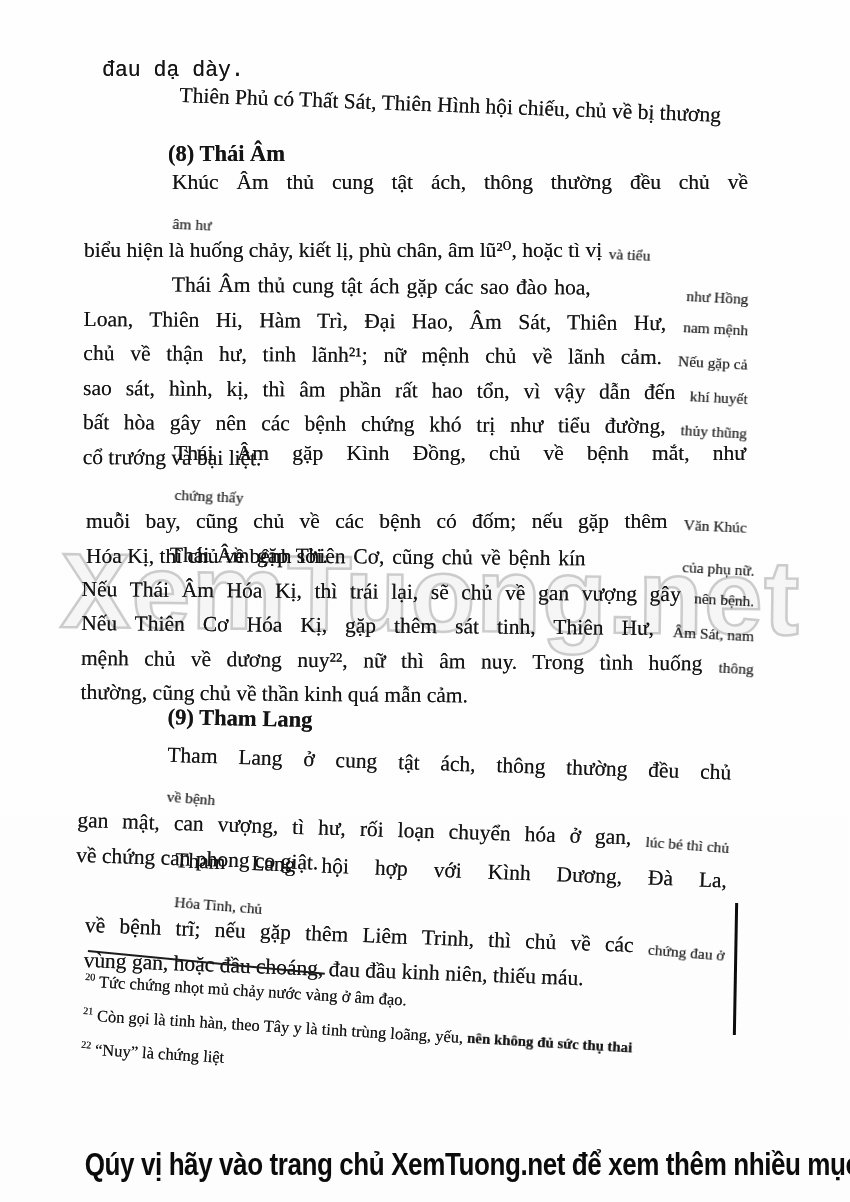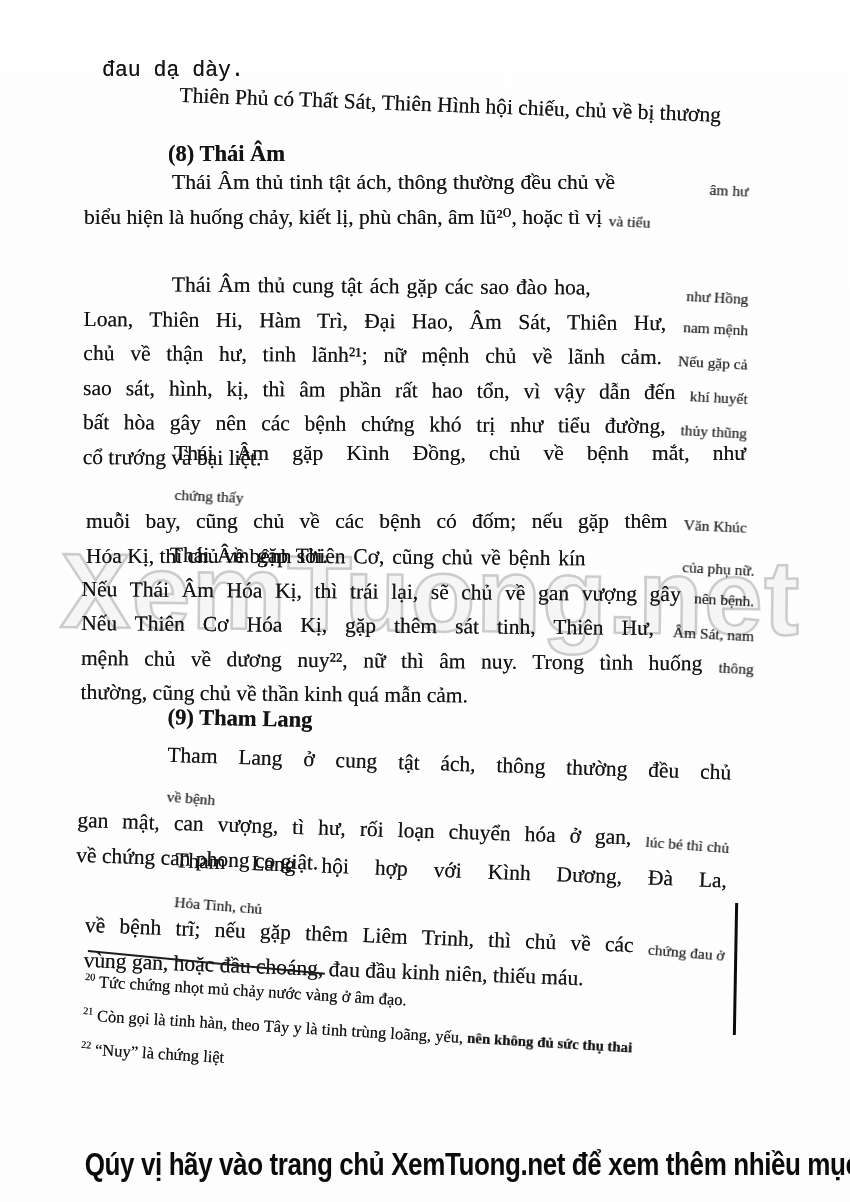--- a/index.html
+++ b/index.html
@@ -87,21 +87,21 @@
 
   <div class="abs txt frag-line" id="frag-1">đau dạ dày.</div>
   <div class="abs txt frag-line" id="frag-2">
     <span>Thiên Phủ có Thất Sát, Thiên Hình hội chiếu, chủ về</span>
     <span class="tail">bị thương</span>
   </div>
 
   <div class="abs txt heading" id="heading-8">(8) Thái Âm</div>
 
   <div class="abs txt para" id="para-1">
-      <div class="line"><span>Thái Âm thủ tinh tật ách, thông thường đều chủ về</span> <span class="tail">âm hư</span></div>
+      <div class="line"><span>Khúc Âm thủ cung tật ách, thông thường đều chủ về</span> <span class="tail">âm hư</span></div>
       <div class="line"><span>biểu hiện là huống chảy, kiết lị, phù chân, âm lũ²⁰, hoặc tì vị</span> <span class="tail">và tiểu</span></div>
     </div>
   <div class="abs txt para" id="para-2">
       <div class="line"><span>Thái Âm thủ cung tật ách gặp các sao đào hoa,</span> <span class="tail">như Hồng</span></div>
       <div class="line"><span>Loan, Thiên Hi, Hàm Trì, Đại Hao, Âm Sát, Thiên Hư,</span> <span class="tail">nam mệnh</span></div>
       <div class="line"><span>chủ về thận hư, tinh lãnh²¹; nữ mệnh chủ về lãnh cảm.</span> <span class="tail">Nếu gặp cả</span></div>
       <div class="line"><span>sao sát, hình, kị, thì âm phần rất hao tổn, vì vậy dẫn đến</span> <span class="tail">khí huyết</span></div>
       <div class="line"><span>bất hòa gây nên các bệnh chứng khó trị như tiểu đường,</span> <span class="tail">thủy thũng</span></div>
       <div class="line"><span>cổ trướng và bại liệt.</span></div>
     </div>

